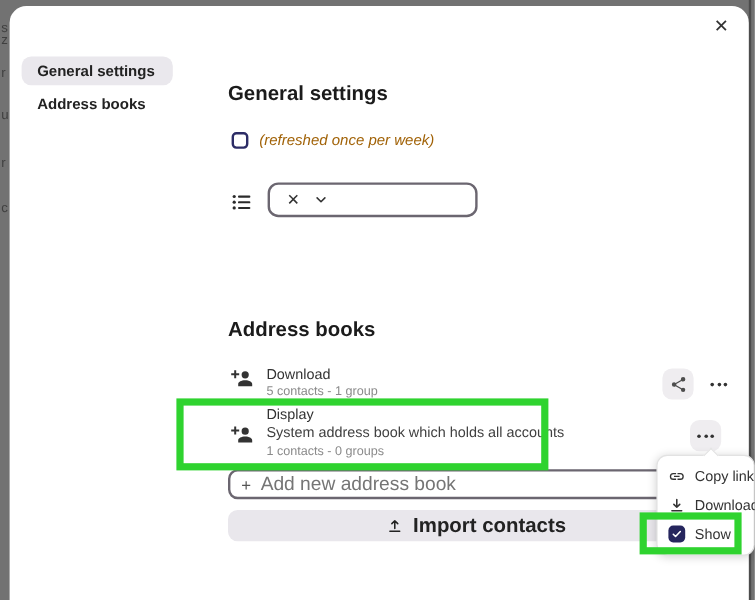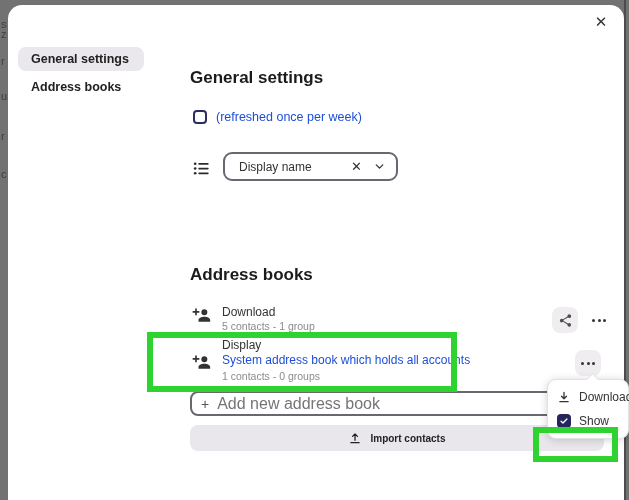--- a/index.html
+++ b/index.html
@@ -34,54 +34,54 @@
   
   .h2 { position:absolute; left:182px; font-size:17px; font-weight:bold; color:#1b1b1b; }
   .h2-general { top:63px; }
   .h2-books   { top:260px; }
 
   .avatar-row { position:absolute; left:185px; top:105px; display:flex;
     align-items:center; gap:9px; }
   .checkbox { width:14px; height:14px; border:2px solid #2c2c66; border-radius:4px;
     background:#fff; flex:none; }
   .avatar-label { font-size:12.5px; color:#333; }
-  .avatar-note  { font-size:12.5px; color:#1d4ed8; }
+  .avatar-note  { font-size:12.5px; color:#a16207;font-style:italic; }
 
   .sort-row { position:absolute; left:184px; top:147px; display:flex; align-items:center; }
   .list-icon { width:19px; height:19px; margin-top:4px; }
   .select { position:relative; margin-left:12px; width:175px; height:29px;
     border:2px solid #6b6670; border-radius:9px; display:flex; align-items:center;
     padding:0 10px 0 14px; cursor:pointer; background:#fff; }
   .select-value { font-size:12px; color:#333; flex:1; }
   .select .clear-x { font-size:13px; color:#333; margin-right:11px; cursor:pointer; }
   .select .chev { width:13px; height:13px; }
 
   
   .book-icon { position:absolute; width:20px; height:20px; left:183px; fill:#333; }
   .book-name { position:absolute; left:214px; font-size:12px; color:#333; }
-  .book-desc { position:absolute; left:214px; font-size:12px; color:#1d4ed8; }
+  .book-desc { position:absolute; left:214px; font-size:12px; color:#404040; }
   .book-meta { position:absolute; left:214px; font-size:10.5px; color:#8b8b8b; }
 
   .icon-btn { position:absolute; width:26px; height:26px; border-radius:8px;
     display:flex; align-items:center; justify-content:center; cursor:pointer;
     background:none; border:none; }
   .icon-btn.bg { background:#efedf0; }
   .dots { display:flex; gap:2.5px; align-items:center; }
   .dots i { width:3px; height:3px; border-radius:50%; background:#333; }
 
   .add-input { position:absolute; left:182px; top:386px; width:414px; height:25px;
     border:2px solid #6b6670; border-radius:8px; display:flex; align-items:center;
     padding-left:9px; gap:8px; background:#fff; }
   .add-plus { font-size:14px; color:#555; line-height:1; }
   .add-placeholder { font-size:16px; color:#757575; }
 
   .import-btn { position:absolute; left:182px; top:420px; width:414px; height:26px;
     background:#e9e7ec; border:none; border-radius:8px; display:flex;
     align-items:center; justify-content:center; gap:8px; cursor:pointer; }
-  .import-label { font-size:10px; font-weight:bold; color:#222; }
+  .import-label { font-size:17px; font-weight:bold; color:#222; }
 
   
   .menu { position:absolute; left:539px; top:374px; width:82px; background:#fff;
     border:1px solid #e2e2e2; border-radius:9px; padding:5px 0;
     box-shadow:0 1px 8px rgba(0,0,0,.18); }
   .menu-caret { position:absolute; top:-5px; left:40px; width:9px; height:9px;
     background:#fff; transform:rotate(45deg); border-left:1px solid #e2e2e2;
     border-top:1px solid #e2e2e2; }
   .menu-item { display:flex; align-items:center; gap:8px; height:24px;
     padding:0 9px; cursor:pointer; }
@@ -131,21 +131,20 @@
   <div class="sort-row">
     <svg class="list-icon" viewBox="0 0 24 24" fill="#2b2b2b">
       <circle cx="4" cy="6" r="1.7"></circle>
         <rect x="8" y="5" width="13" height="2.2" rx="1"></rect>
       <circle cx="4" cy="12" r="1.7"></circle>
         <rect x="8" y="11" width="13" height="2.2" rx="1"></rect>
       <circle cx="4" cy="18" r="1.7"></circle>
         <rect x="8" y="17" width="13" height="2.2" rx="1"></rect>
     </svg>
     <div class="select">
-      <span class="select-value">Display name</span>
       <span class="clear-x">✕</span>
       <svg class="chev" viewBox="0 0 24 24" fill="none" stroke="#333" stroke-width="2.4" stroke-linecap="round" stroke-linejoin="round">
           <path d="M6 9l6 6 6-6"></path>
         </svg>
     </div>
   </div>
 
   <div class="h2 h2-books">Address books</div>
 
   <svg class="book-icon" style="top:301px" viewBox="0 0 24 24">
@@ -190,20 +189,26 @@
   <button class="import-btn">
     <svg width="14" height="14" viewBox="0 0 24 24" fill="none" stroke="#222" stroke-width="2.2" stroke-linecap="round" stroke-linejoin="round">
       <path d="M12 16V5M12 5l-4.2 4.2M12 5l4.2 4.2M5 20h14"></path>
     </svg>
     <span class="import-label">Import contacts</span>
   </button>
 
   <div class="menu">
     <span class="menu-caret"></span>
 
+    <div class="menu-item">
+      <svg class="mi-icon" viewBox="0 0 24 24" fill="#333">
+        <path d="M3.9 12a3.1 3.1 0 0 1 3.1-3.1h4V7H7a5 5 0 0 0 0 10h4v-1.9H7A3.1 3.1 0 0 1 3.9 12zM8 13h8v-2H8v2zm9-6h-4v1.9h4a3.1 3.1 0 1 1 0 6.2h-4V17h4a5 5 0 0 0 0-10z"></path>
+      </svg>
+      <span class="mi-label">Copy link</span>
+    </div>
 
     <div class="menu-item">
       <svg class="mi-icon" viewBox="0 0 24 24" fill="none" stroke="#333" stroke-width="2.2" stroke-linecap="round" stroke-linejoin="round">
         <path d="M12 4v11M12 15l-4.2-4.2M12 15l4.2-4.2M5 20h14"></path>
       </svg>
       <span class="mi-label">Download</span>
     </div>
 
     <div class="menu-item">
       <span class="checkbox-checked">

